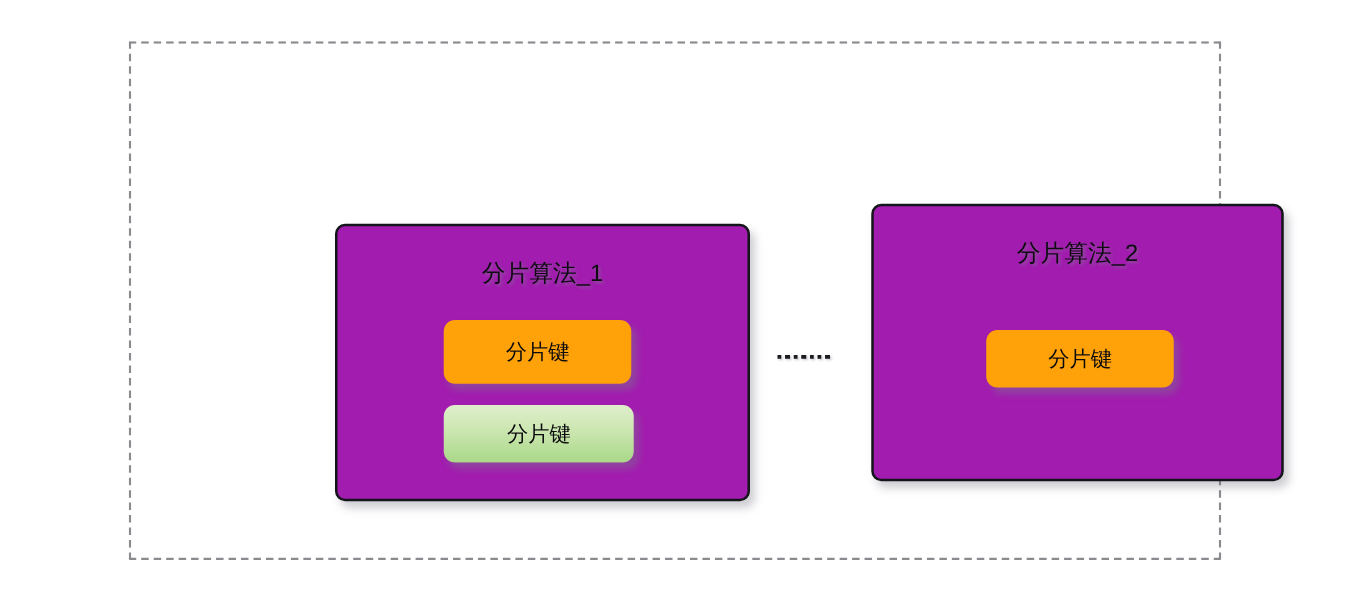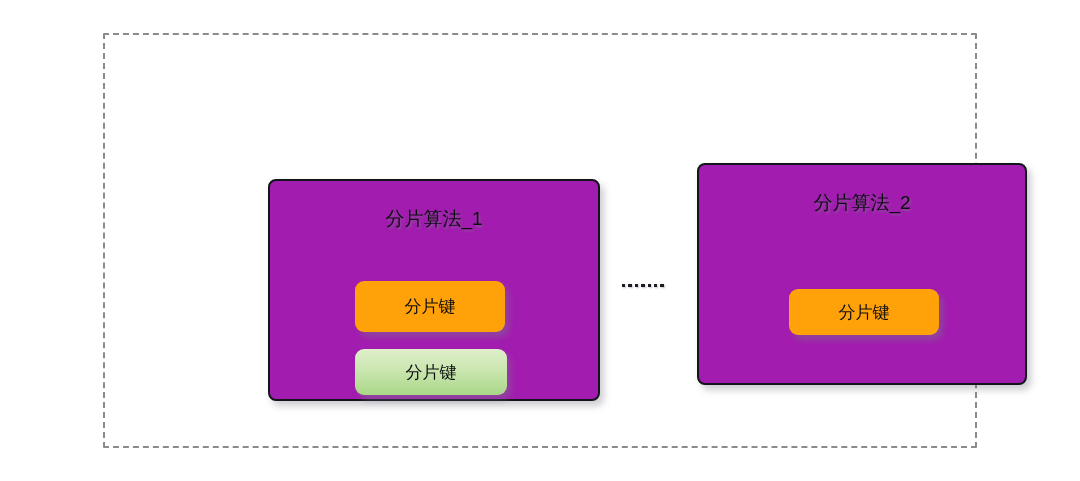--- a/index.html
+++ b/index.html
@@ -86,21 +86,20 @@
   .key-chip {
     position: absolute;
     box-sizing: border-box;
     display: flex;
     align-items: center;
     justify-content: center;
     border-radius: 9px;
     font-size: 17px;
     color: #0b0b0e;
     box-shadow: 4px 5px 6px rgba(120,122,135,0.42);
-    margin-top: 25px;
   }
   .key-chip.orange {
     background: #ffa20a;
   }
   .key-chip.green {
     background: linear-gradient(to bottom, #dfeecb 0%, #cbe6b0 45%, #a9d888 100%);
   }
 
   
   .chip-1a { left: 85px; top: 75px; width: 150px; height: 51px; }

